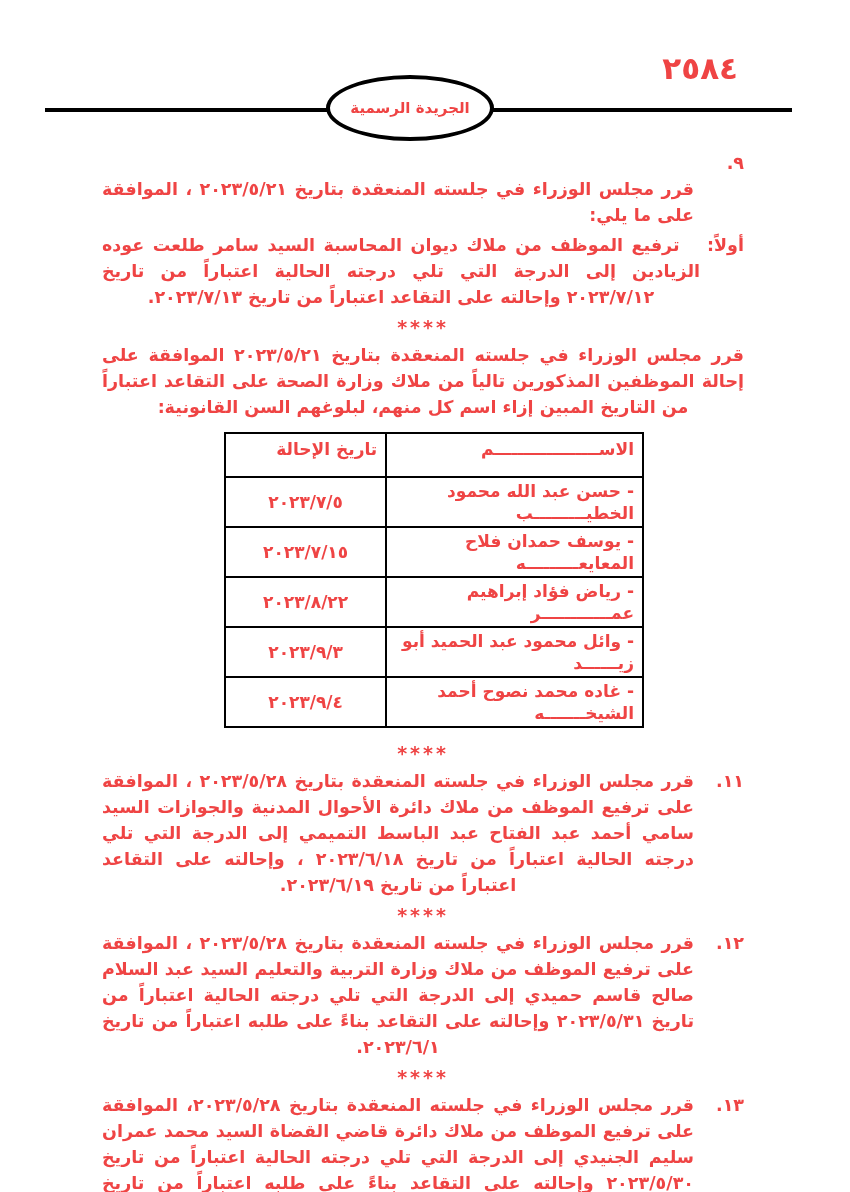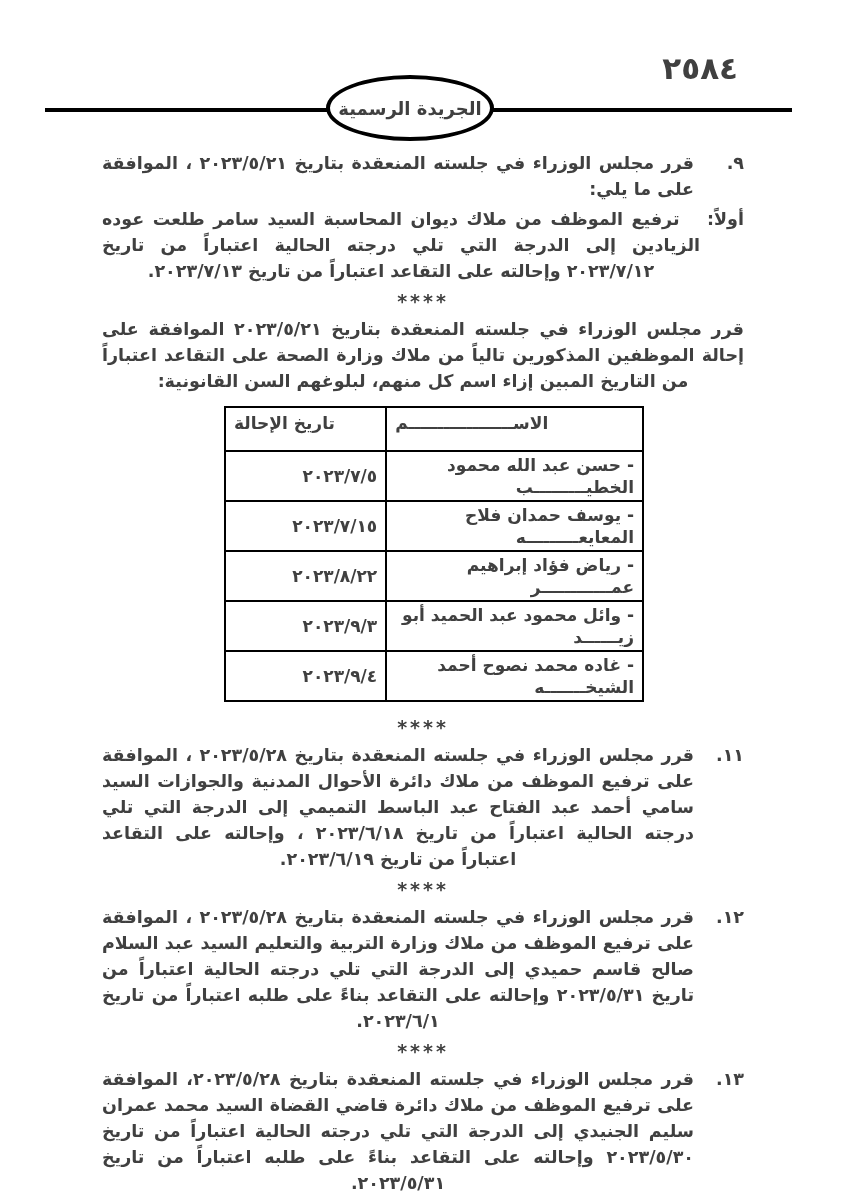--- a/index.html
+++ b/index.html
@@ -1,52 +1,52 @@
 <!DOCTYPE html>
 <html lang="ar" dir="rtl"><head>
 <meta charset="utf-8">
 <style>
   html,body{margin:0;padding:0;background:#ffffff;}
   .page{
     position:relative;
     width:850px;height:1192px;
     background:#ffffff;
-    color:#404040;
+    color:#ef4444;
     font-family:"DejaVu Sans","Liberation Sans",sans-serif;
     font-weight:700;
     overflow:hidden;
   }
   
   .page-number{
     position:absolute;top:50px;right:112px;
     font-size:31px;font-weight:700;letter-spacing:2px;
     direction:rtl;
   }
   .header-rule{
     position:absolute;top:108px;left:45px;width:747px;height:4px;
     background:#000;
   }
   .header-oval{
     position:absolute;top:75px;left:326px;width:168px;height:66px;
     background:#fff;border:4px solid #000;border-radius:50%;
     display:flex;align-items:center;justify-content:center;
     box-sizing:border-box;
   }
-  .header-oval-label{font-size:18px;font-weight:700;direction:rtl;}
+  .header-oval-label{font-size:15px;font-weight:700;direction:rtl;}
   
   .content{
     position:absolute;top:150px;right:106px;width:642px;
     direction:rtl;
     font-size:17.5px;line-height:26px;
     text-align:justify;
   }
   .item{display:flex;gap:8px;margin-bottom:4px;}
   .item-num{flex:0 0 42px;text-align:right;white-space:nowrap;}
   .item-body{flex:1 1 auto;text-align:justify;text-align-last:center;}
-  .item-body.last-right{text-align-last:right;}
+  .item-body.last-right{text-align-last:right;margin-top:26px;}
   .clause{
     padding-right:44px;text-indent:-44px;
     text-align:justify;text-align-last:center;
     margin:4px 0;
   }
   .clause-label{margin-left:19px;}
   .separator{
     text-align:center;text-align-last:center;
     font-size:19px;letter-spacing:3px;
     margin:2px 0;
@@ -59,24 +59,24 @@
     direction:rtl;
   }
   .ret-table th,.ret-table td{
     border:2px solid #000;
     font-size:17px;font-weight:700;
     line-height:22px;
     padding:2px 8px;
   }
   .ret-table th{
     height:36px;vertical-align:top;padding-top:4px;
-    text-align:left;
+    text-align:right;
   }
   .ret-table td.name-cell{text-align:right;}
-  .ret-table td.date-cell{text-align:right;letter-spacing:2px;white-space:nowrap;}
+  .ret-table td.date-cell{text-align:center;letter-spacing:2px;white-space:nowrap;}
 </style>
 </head>
 <body>
 
 <div class="page">
 
   <div class="page-number">٢٥٨٤</div>
   <div class="header-rule"></div>
   <div class="header-oval">
     <span class="header-oval-label">الجريدة الرسمية</span>

